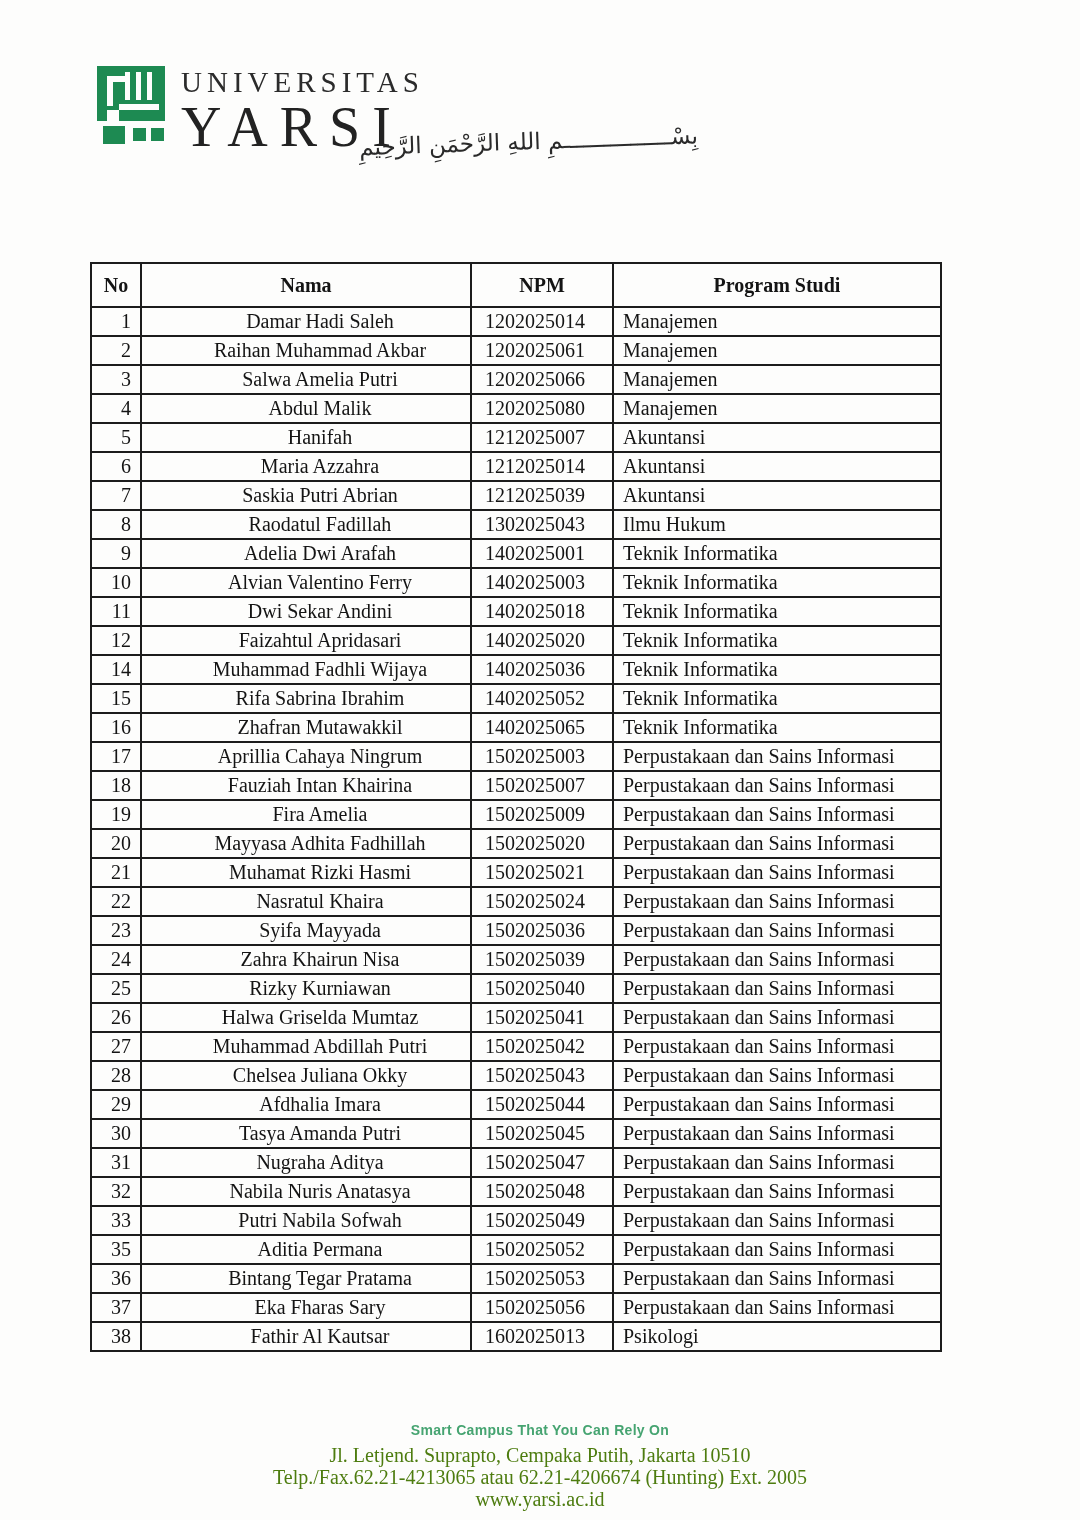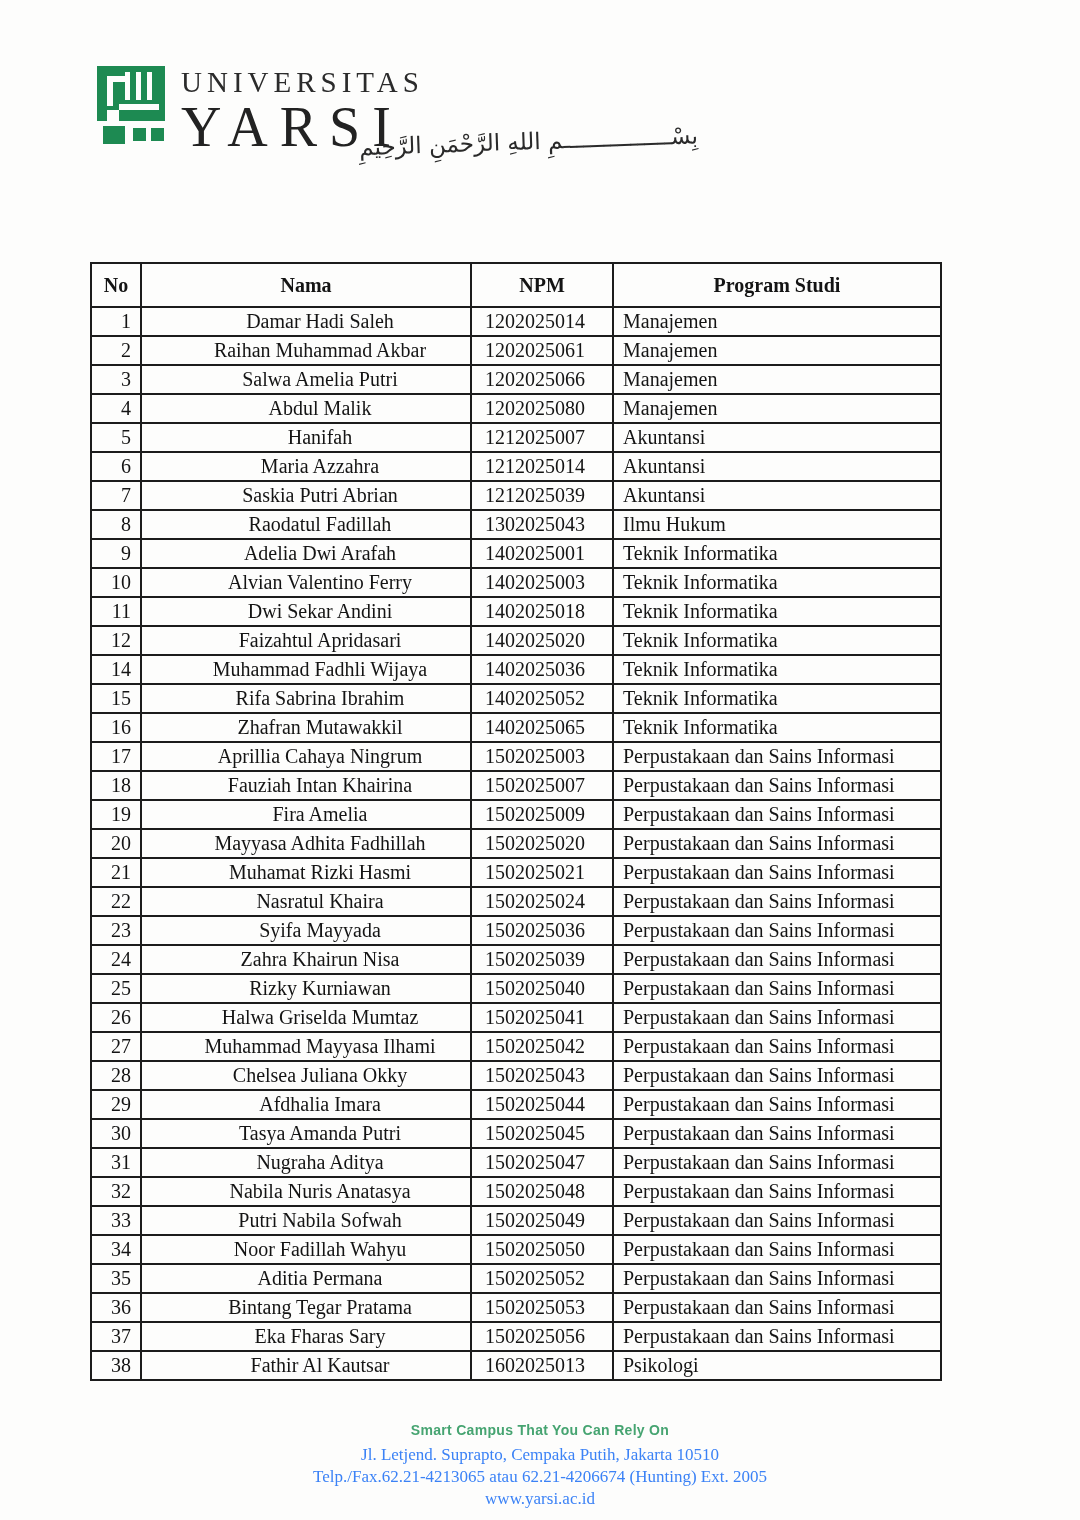--- a/index.html
+++ b/index.html
@@ -105,22 +105,22 @@
   }
   .tagline {
     font-family: "Liberation Sans", sans-serif;
     font-weight: bold;
     font-size: 14px;
     color: #46a471;
     letter-spacing: 0.3px;
     margin-bottom: 6px;
   }
   .addr-line {
-    font-size: 17px;
-    color: #3b82f6;
+    font-size: 20px;
+    color: #4d7c0f;
     line-height: 22px;
   }
 </style>
 </head>
 <body>
 
 <div class="page">
 
   <div class="brand">
     <svg class="logo-mark" viewBox="0 0 72 80" aria-hidden="true">
@@ -309,21 +309,21 @@
           <td class="col-program">Perpustakaan dan Sains Informasi</td>
         </tr>
         <tr>
           <td class="col-no">26</td>
           <td class="col-nama">Halwa Griselda Mumtaz</td>
           <td class="col-npm">1502025041</td>
           <td class="col-program">Perpustakaan dan Sains Informasi</td>
         </tr>
         <tr>
           <td class="col-no">27</td>
-          <td class="col-nama">Muhammad Mayyasa Ilhami</td>
+          <td class="col-nama">Muhammad Abdillah Putri</td>
           <td class="col-npm">1502025042</td>
           <td class="col-program">Perpustakaan dan Sains Informasi</td>
         </tr>
         <tr>
           <td class="col-no">28</td>
           <td class="col-nama">Chelsea Juliana Okky</td>
           <td class="col-npm">1502025043</td>
           <td class="col-program">Perpustakaan dan Sains Informasi</td>
         </tr>
         <tr>
@@ -347,26 +347,20 @@
         <tr>
           <td class="col-no">32</td>
           <td class="col-nama">Nabila Nuris Anatasya</td>
           <td class="col-npm">1502025048</td>
           <td class="col-program">Perpustakaan dan Sains Informasi</td>
         </tr>
         <tr>
           <td class="col-no">33</td>
           <td class="col-nama">Putri Nabila Sofwah</td>
           <td class="col-npm">1502025049</td>
-          <td class="col-program">Perpustakaan dan Sains Informasi</td>
-        </tr>
-        <tr>
-          <td class="col-no">34</td>
-          <td class="col-nama">Noor Fadillah Wahyu</td>
-          <td class="col-npm">1502025050</td>
           <td class="col-program">Perpustakaan dan Sains Informasi</td>
         </tr>
         <tr>
           <td class="col-no">35</td>
           <td class="col-nama">Aditia Permana</td>
           <td class="col-npm">1502025052</td>
           <td class="col-program">Perpustakaan dan Sains Informasi</td>
         </tr>
         <tr>
           <td class="col-no">36</td>

